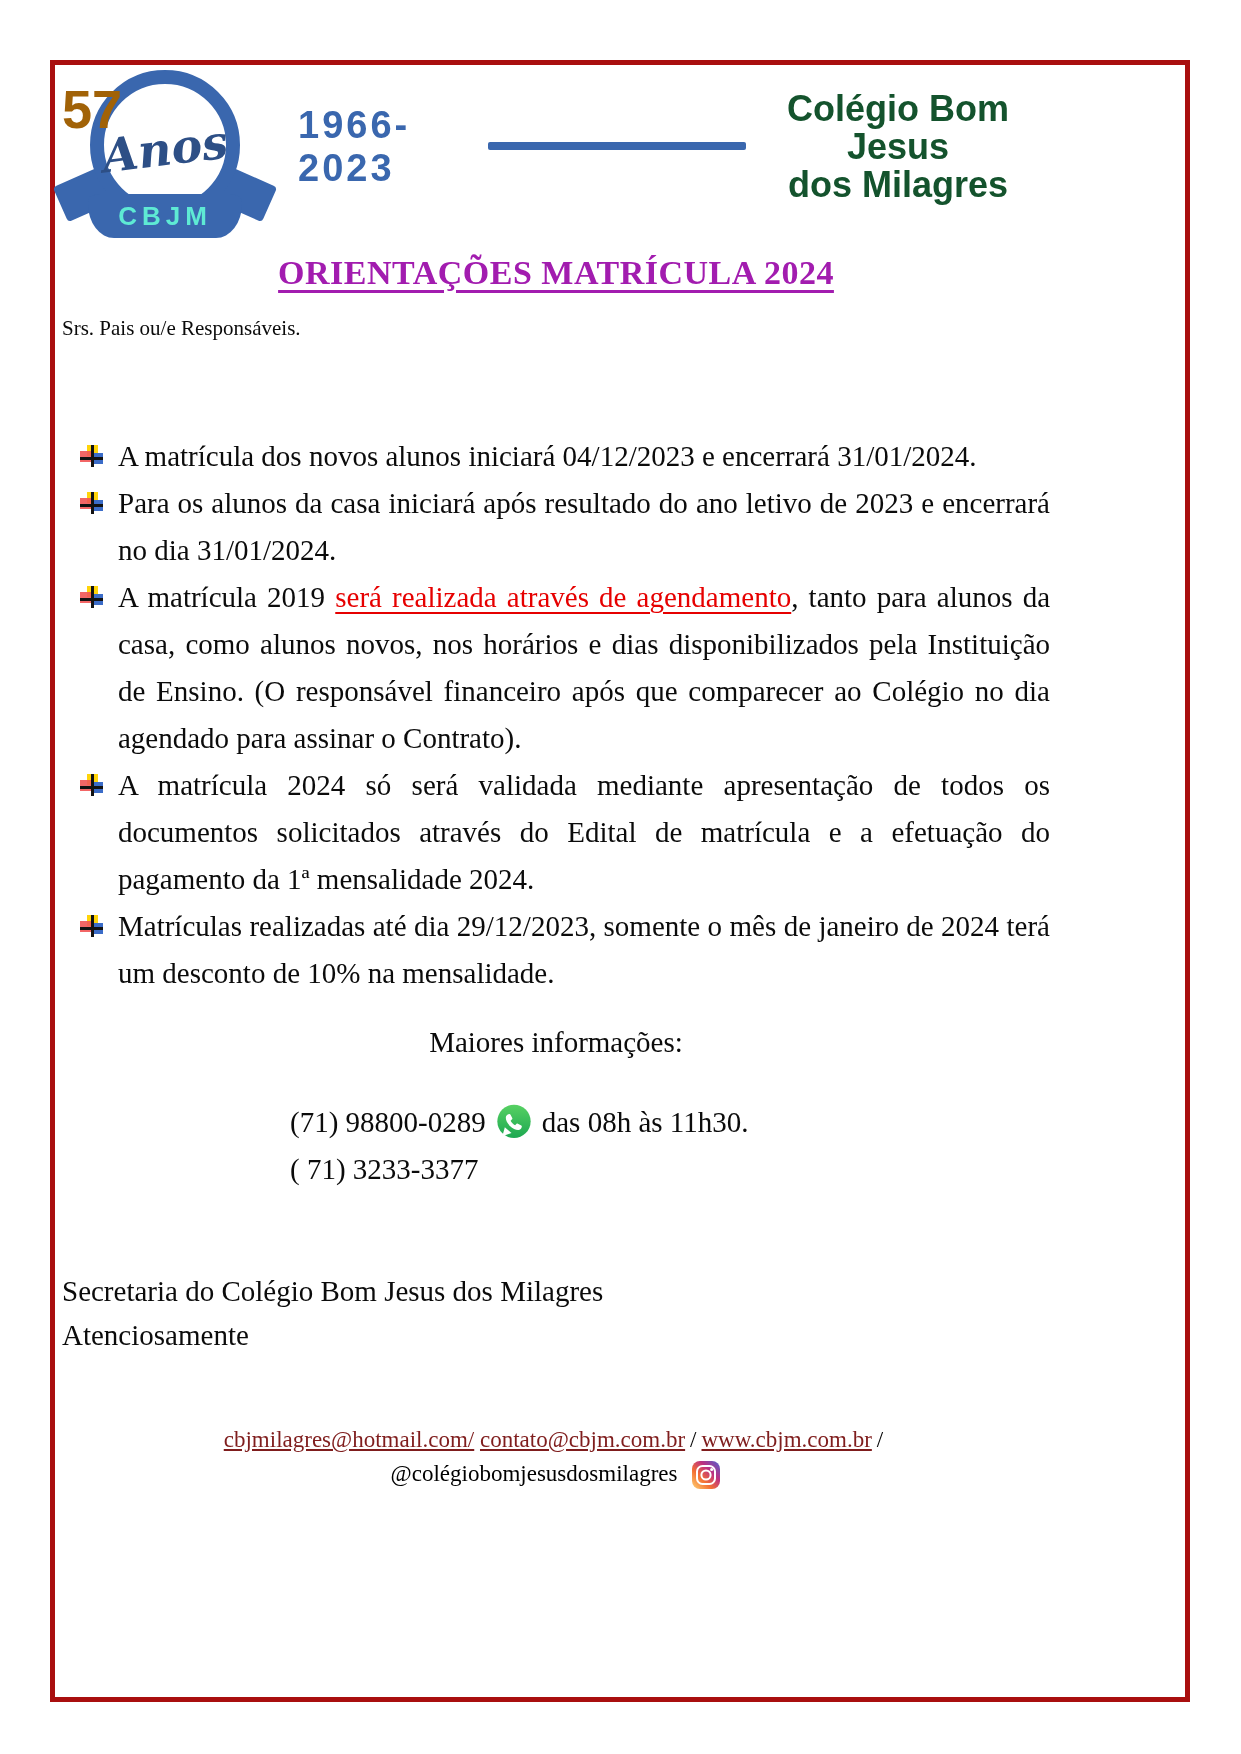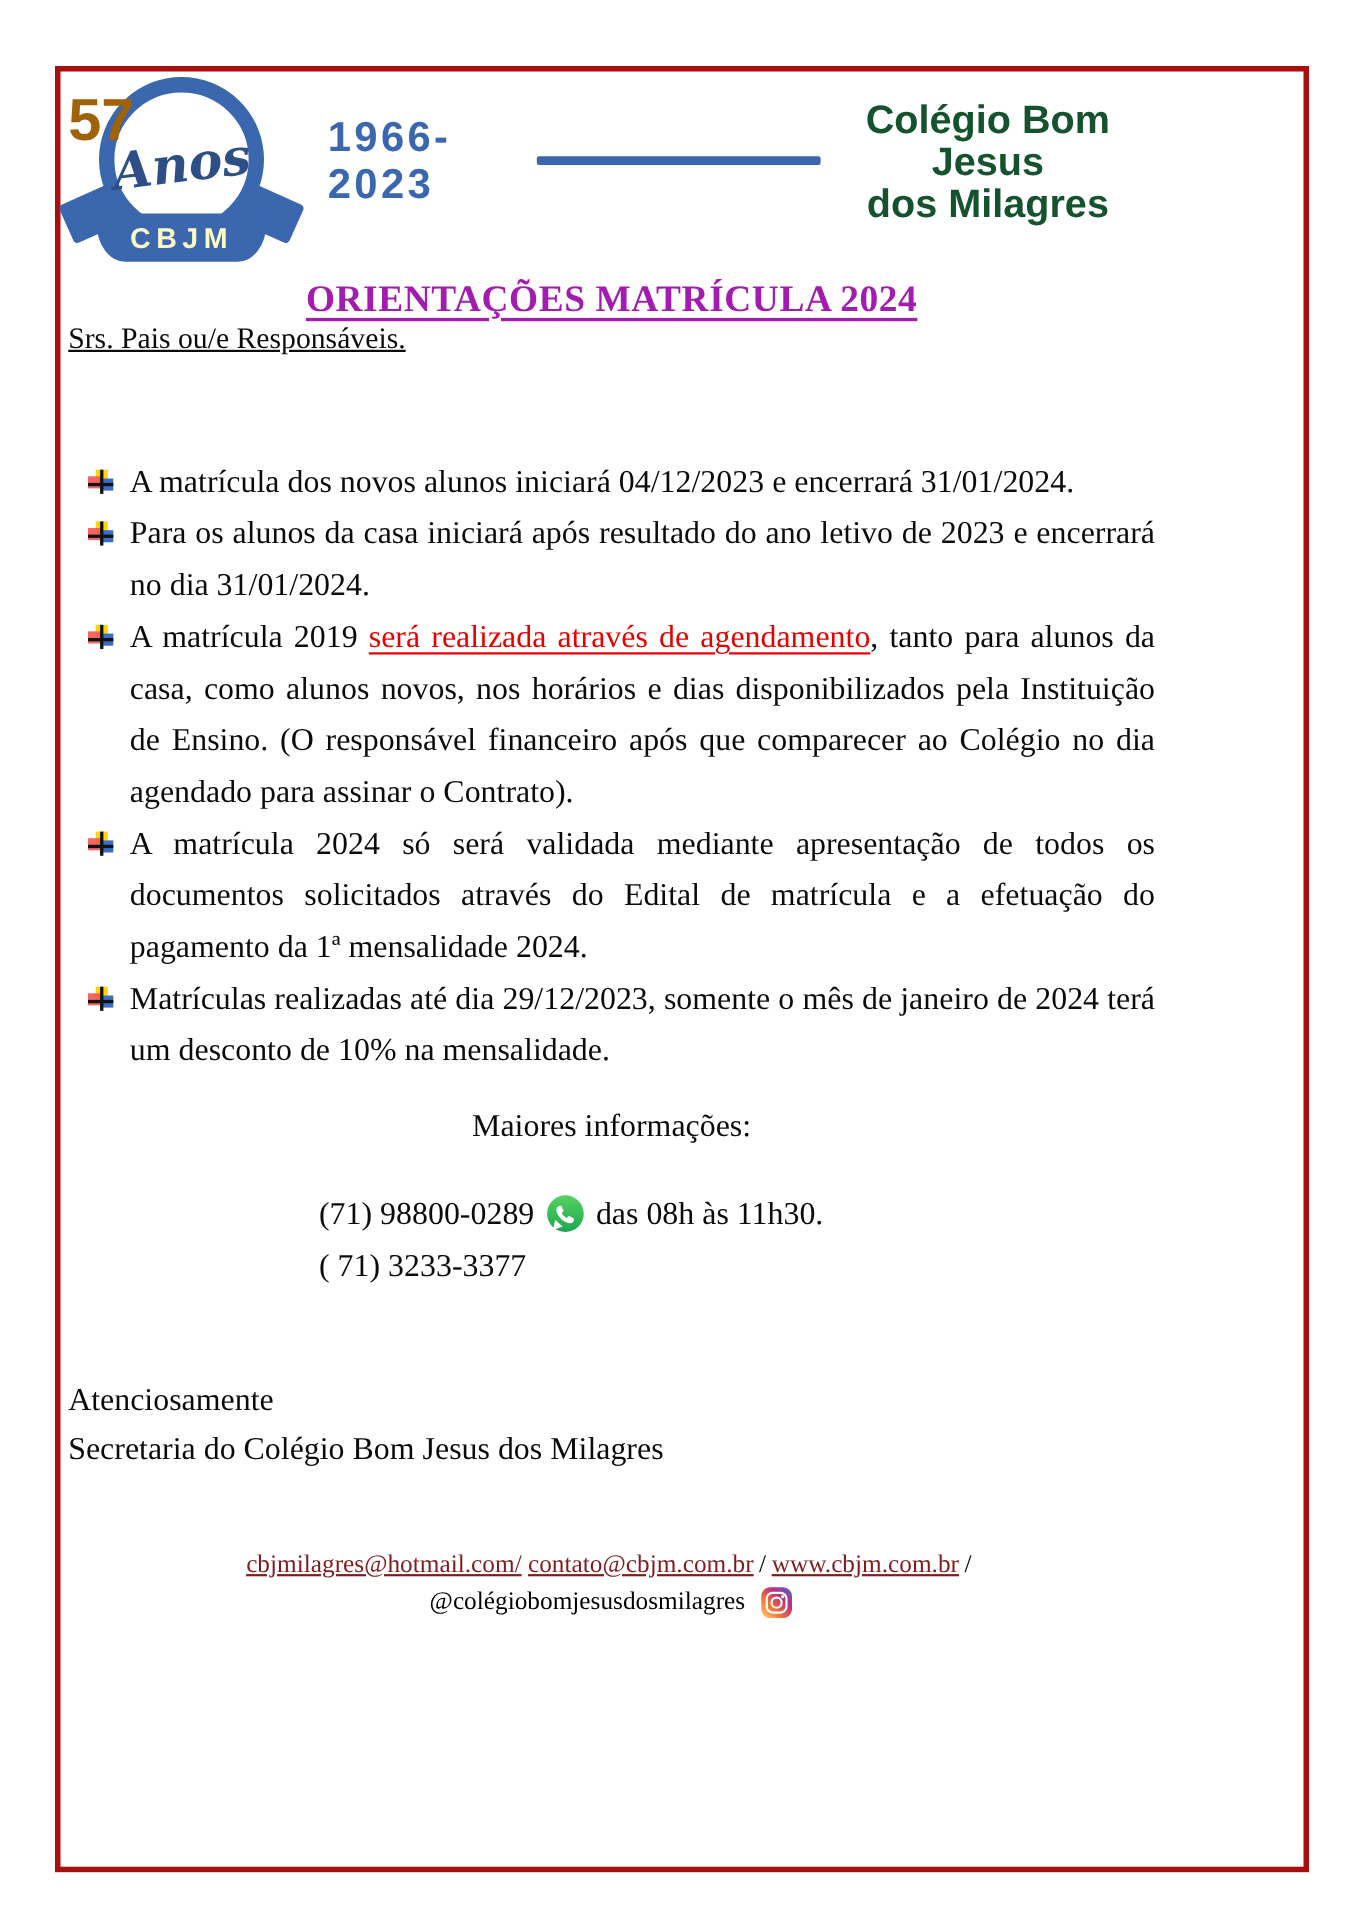--- a/index.html
+++ b/index.html
@@ -21,34 +21,34 @@
   .badge-anos{ position:absolute; left:0; top:52px; width:100%; text-align:center;
                font-family:"DejaVu Serif",serif; font-style:italic; font-weight:bold; font-size:46px;
                color:#2d4f86; transform:rotate(-7deg); z-index:2; }
   .wing{ position:absolute; width:58px; height:38px; background:#3a67ae; bottom:26px; z-index:1; border-radius:4px;}
   .wing-l{ left:-4px; transform:rotate(-24deg); }
   .wing-r{ right:-4px; transform:rotate(24deg); }
   .ribbon{ position:absolute; left:26px; bottom:0; width:154px; height:44px; background:#3a67ae;
            border-radius:12px 12px 26px 26px / 8px 8px 34px 34px; z-index:3;
            display:flex; align-items:center; justify-content:center; }
   .ribbon span{ font-family:"Liberation Sans",sans-serif; font-weight:bold; font-size:26px;
-                letter-spacing:5px; color:#fef9c3; }
+                letter-spacing:5px; color:#5eead4; }
   .logo-right{ display:flex; flex-direction:row; align-items:center; padding-top:20px; }
   .period{ font-family:"Liberation Sans",sans-serif; font-weight:bold; font-size:38px;
            letter-spacing:3px; color:#3a67ae; }
   .brand-bar{ width:284px; height:8px; background:#3a67ae; margin:9px 0 11px; border-radius:2px; }
   .school-name{ font-family:"Liberation Sans",sans-serif; font-weight:bold; font-size:36px;
                 line-height:38px; color:#14532d; text-align:center; }
 
   
   .title{ margin-top:16px; text-align:center; font-size:34px; font-weight:bold; color:#a21caf;
           text-decoration:underline; text-decoration-thickness:3px; text-underline-offset:6px;
           letter-spacing:0.5px; }
 
-  .salutation{ font-size:27px;text-decoration:underline; }
+  .salutation{ margin-top:24px; font-size:21px; }
 
   
   .bullets{ margin-top:92px; list-style:none; }
   .bullets li{ position:relative; padding-left:56px; font-size:29px; line-height:47px;
                text-align:justify; }
   .bullet-icon{ position:absolute; left:18px; top:12px; width:24px; height:24px; }
   .bullet-icon .sq-y{ position:absolute; left:7px;  top:0;   width:11px; height:11px; background:#ffd40a; }
   .bullet-icon .sq-r{ position:absolute; left:0;   top:6px;  width:11px; height:11px; background:#f25555; opacity:.9; }
   .bullet-icon .sq-b{ position:absolute; left:11px; top:8px;  width:12px; height:11px; background:#3b6cc8; }
   .bullet-icon .bar-v{ position:absolute; left:11px; top:0;   width:3px;  height:22px; background:#121212; }
@@ -165,22 +165,22 @@
         <circle cx="24" cy="22" r="20" fill="url(#wag)"></circle>
         <path d="M10 40 L13 29 L21 36 Z" fill="#ffffff"></path>
         <path d="M17.2 13.6 c-1.6 .5 -2.9 2 -3 3.7 -.2 3 1.5 6.9 4.9 10.3 3.4 3.4 7.3 5.1 10.3 4.9 1.7 -.1 3.2 -1.4 3.7 -3 l.3 -1.2 c.1 -.5 -.1 -1 -.6 -1.3 l-4.2 -2.2 c-.5 -.3 -1.1 -.2 -1.5 .2 l-1.8 1.8 c-1.9 -.8 -4.6 -3.5 -5.4 -5.4 l1.8 -1.8 c.4 -.4 .5 -1 .2 -1.5 l-2.2 -4.2 c-.3 -.5 -.8 -.7 -1.3 -.6 z" fill="#ffffff"></path>
       </svg>
       <span>das 08h  às 11h30.</span>
     </div>
     <div>( 71) 3233-3377</div>
   </div>
 
   <div class="signature">
+    <div>Secretaria do Colégio Bom Jesus dos Milagres</div>
     <div>Atenciosamente</div>
-    <div>Secretaria do Colégio Bom Jesus dos Milagres</div>
   </div>
 
   <div class="footer">
     <div>
       <a>cbjmilagres@hotmail.com/</a>
       <a>contato@cbjm.com.br</a><span class="sep">/</span><a>www.cbjm.com.br</a><span class="sep">/</span>
     </div>
     <div>
       <span>@colégiobomjesusdosmilagres</span><svg class="ig-icon" width="30" height="30" viewBox="0 0 30 30">
         <defs>

